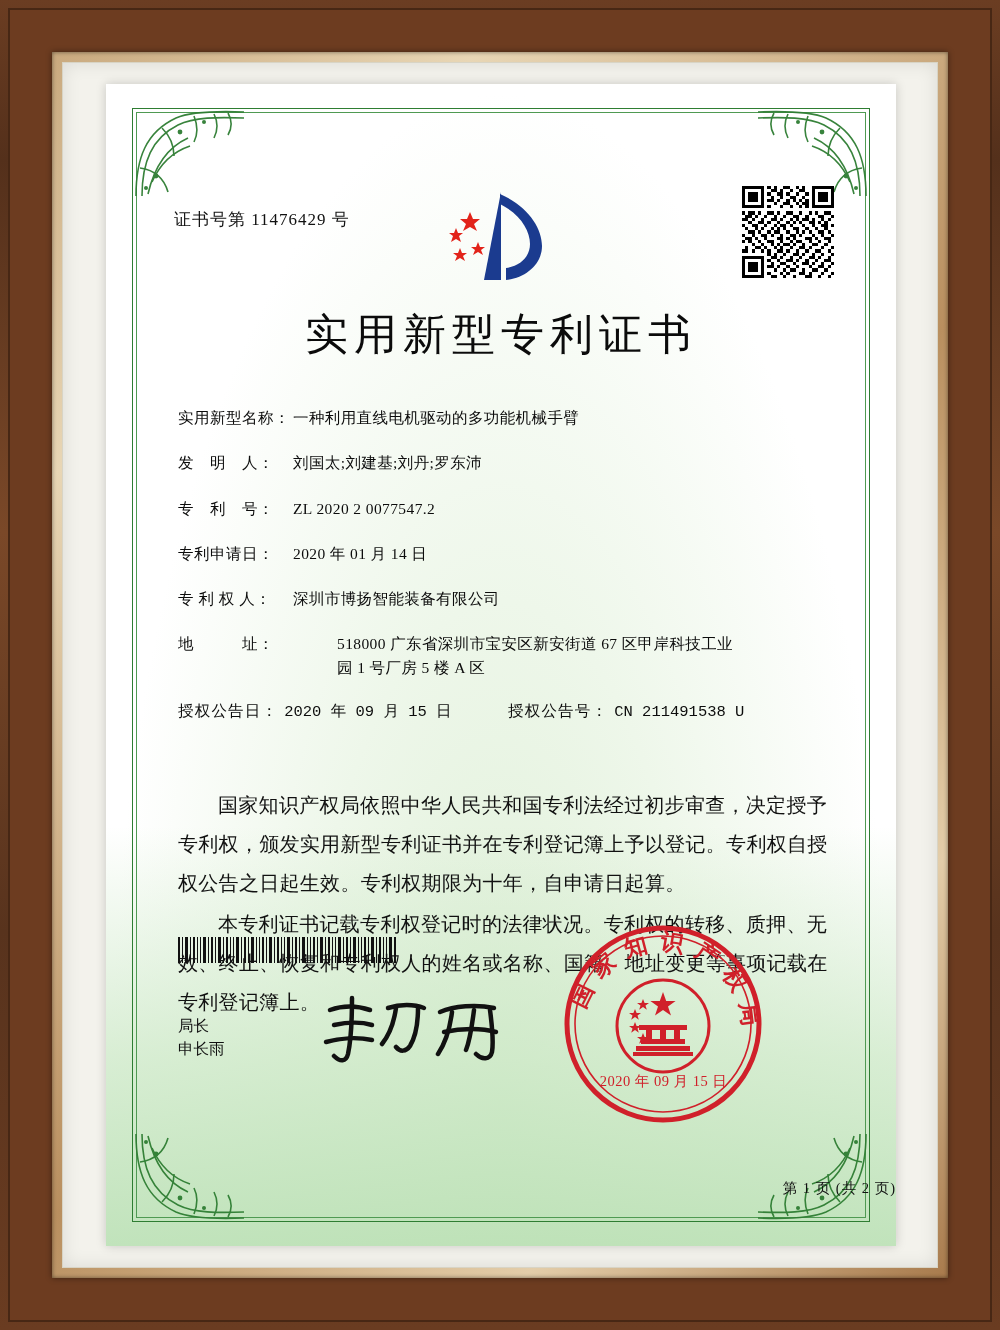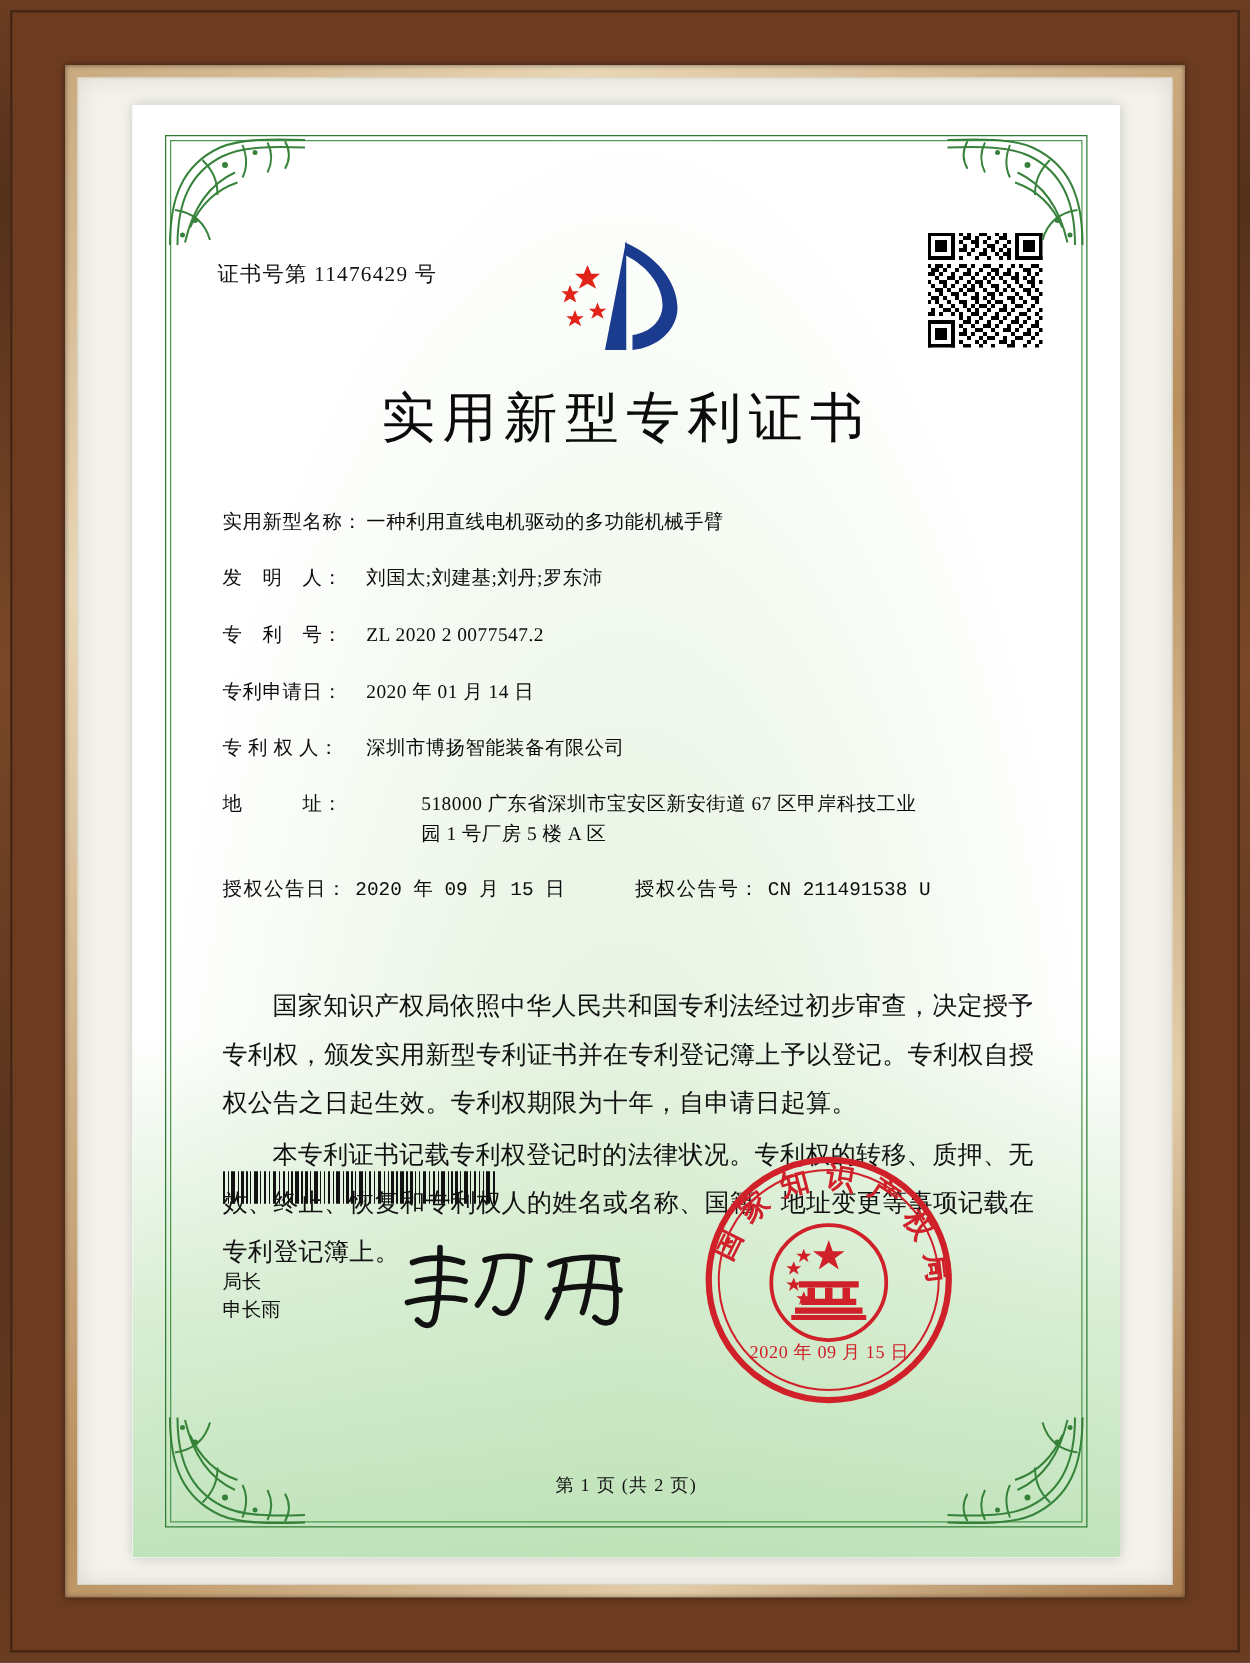--- a/index.html
+++ b/index.html
@@ -225,21 +225,21 @@
     text-align: center;
     color: #d0202a;
     font-size: 14.5px;
     letter-spacing: 0.5px;
   }
 
   .page-no {
     position: absolute;
     left: 0; right: 0;
     bottom: 48px;
-    text-align: center;
+    text-align: right;
     font-size: 14.5px;
     color: #111;
     letter-spacing: 1px;
   }
 </style>
 </head>
 <body>
 
 <div class="frame-outer">
   <div class="frame-wood"></div>

